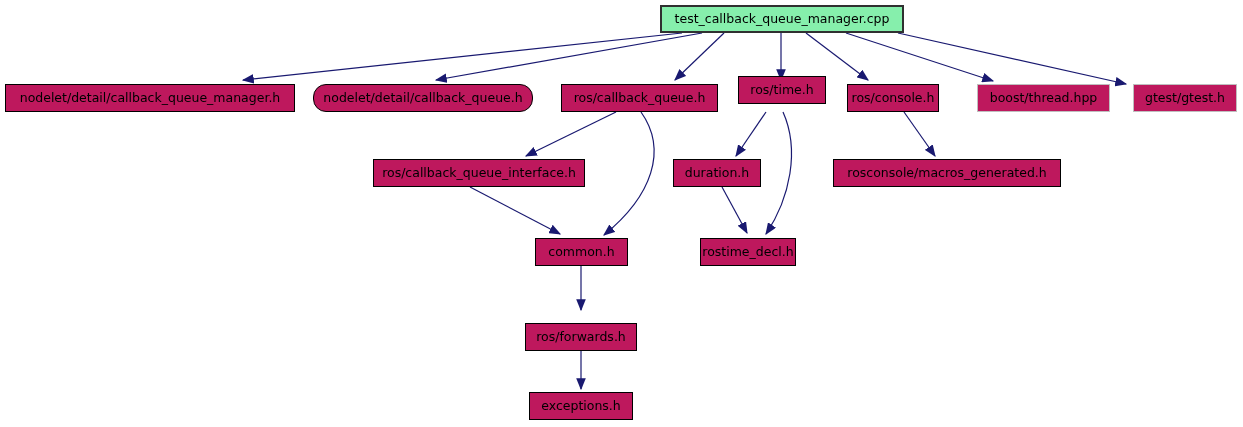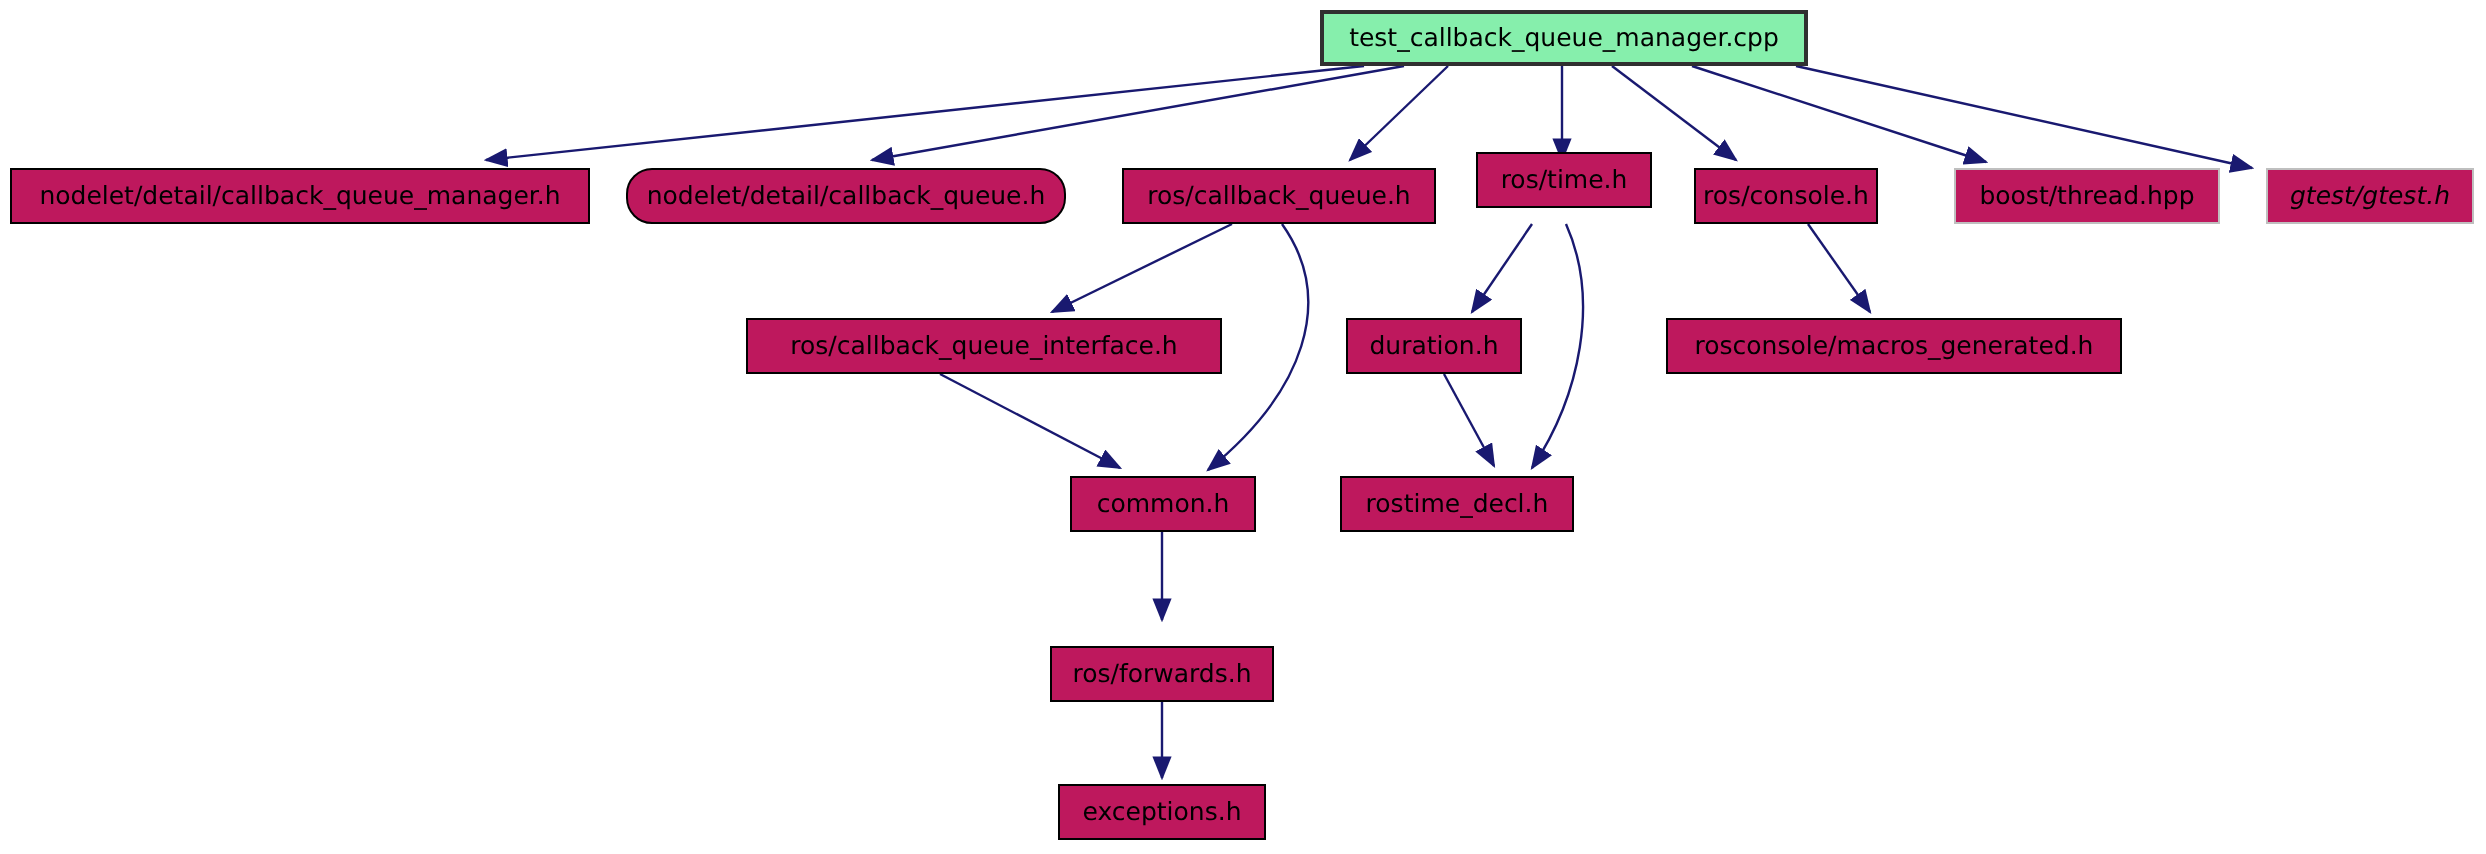--- a/index.html
+++ b/index.html
@@ -87,29 +87,29 @@
   <div class="node" style="left:313px; top:84px; width:220px;border-radius:13px;">nodelet/detail/callback_queue.h</div>
 
   <div class="node" style="left:561px; top:84px; width:157px;">ros/callback_queue.h</div>
 
   <div class="node" style="left:738px; top:76px; width:88px;">ros/time.h</div>
 
   <div class="node" style="left:847px; top:84px; width:92px;">ros/console.h</div>
 
   <div class="node node-ext" style="left:977px; top:84px; width:133px;">boost/thread.hpp</div>
 
-  <div class="node node-ext" style="left:1133px; top:84px; width:104px;font-style:italic;">gtest/gtest.h</div>
+  <div class="node node-ext" style="left:1133px; top:84px; width:104px;">gtest/gtest.h</div>
 
-  <div class="node" style="left:373px; top:159px; width:238px;">ros/callback_queue_interface.h</div>
+  <div class="node" style="left:373px; top:159px; width:212px;">ros/callback_queue_interface.h</div>
 
   <div class="node" style="left:673px; top:159px; width:88px;">duration.h</div>
 
   <div class="node" style="left:833px; top:159px; width:228px;">rosconsole/macros_generated.h</div>
 
   <div class="node" style="left:535px; top:238px; width:93px;">common.h</div>
 
-  <div class="node" style="left:670px; top:238px; width:117px;">rostime_decl.h</div>
+  <div class="node" style="left:700px; top:238px; width:96px;">rostime_decl.h</div>
 
   <div class="node" style="left:525px; top:313px; width:112px;margin-top:10px;">ros/forwards.h</div>
 
   <div class="node" style="left:529px; top:392px; width:104px;">exceptions.h</div>
 
 </div>
 
 </body></html>

